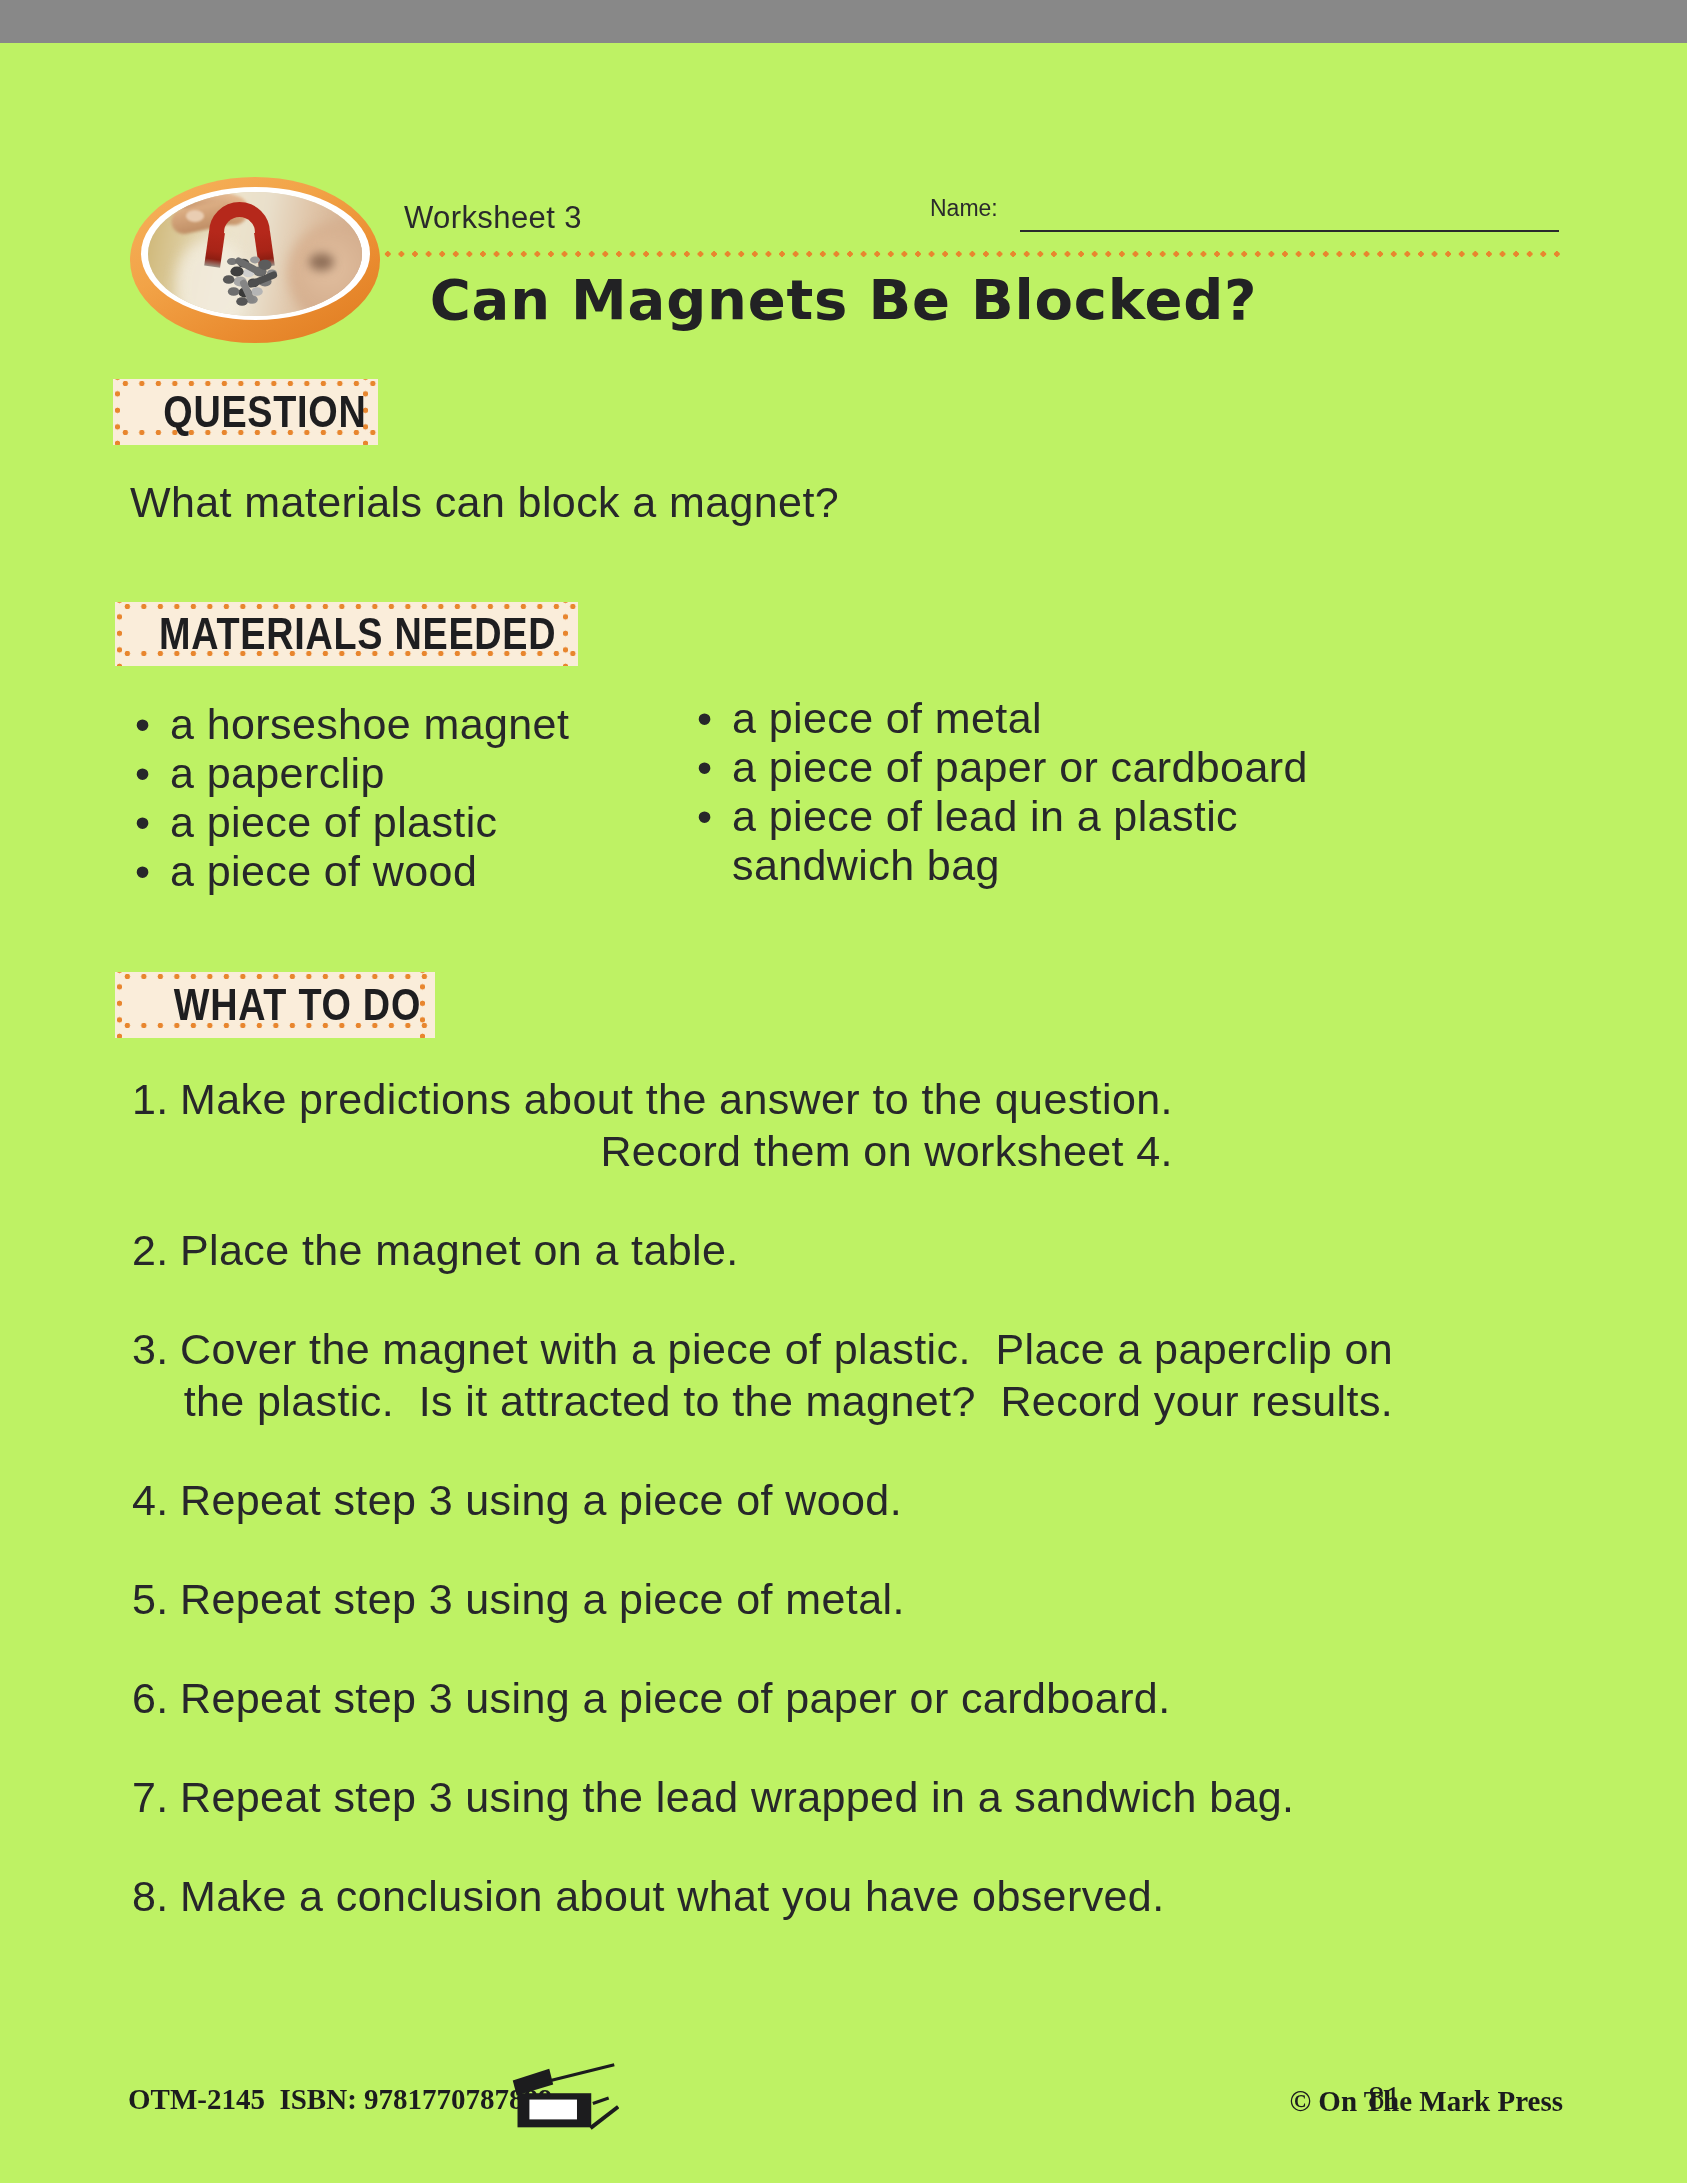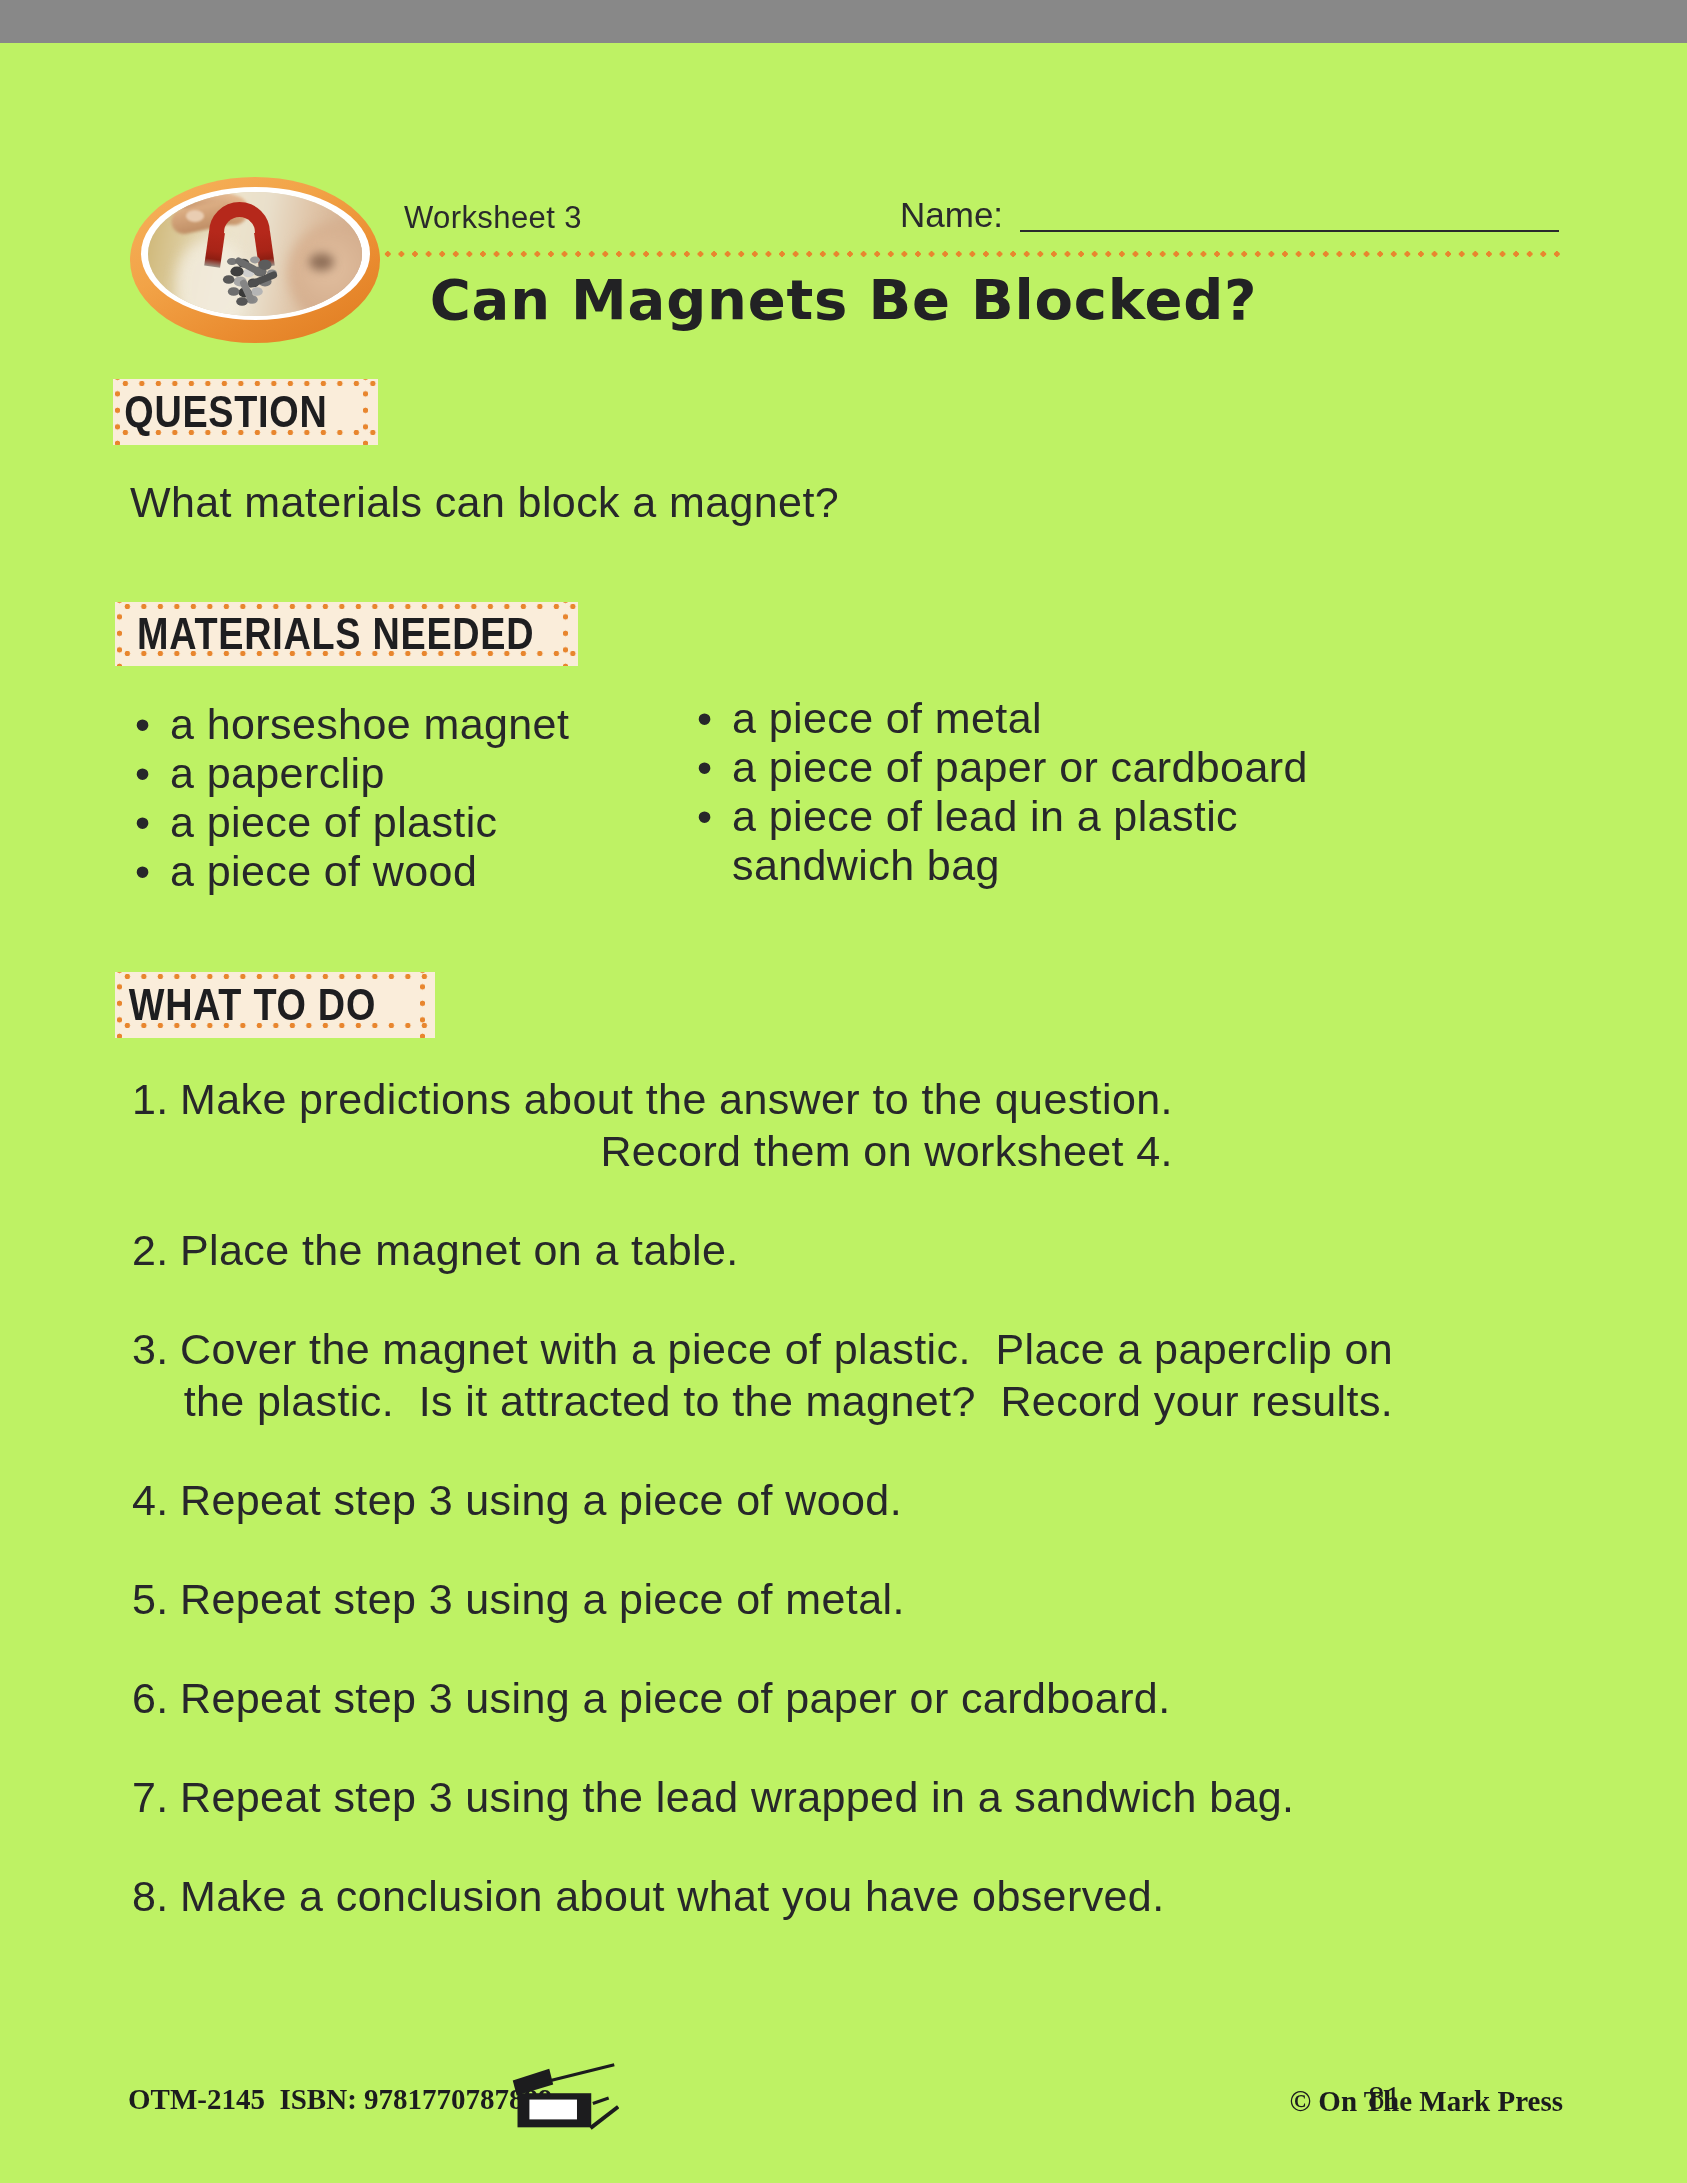--- a/index.html
+++ b/index.html
@@ -34,30 +34,30 @@
     box-shadow:11.5px 1.6px 0 0.8px #4a4a4a,23px -1.6px 0 0 #9a9a9a,33px 3.3px 0 1.6px #5c5c5c,
       5px 10px 0 1.6px #3f3f3f,16.5px 11.5px 0 0.8px #cfcfcf,28px 10px 0 1.6px #6b6b6b,40px 11.5px 0 0 #8d8d8d,
       -3.3px 18px 0 0.8px #585858,8.2px 20px 0 1.6px #a8a8a8,21.4px 21.4px 0 0.8px #444,33px 20px 0 1.6px #777,
       1.6px 30px 0 0.8px #6e6e6e,13px 31px 0 1.6px #393939,25px 30px 0 0.8px #b5b5b5,10px 40px 0 0.8px #555,20px 38px 0 0.8px #8a8a8a;}
   .clip-bar{position:absolute;background:#5d5d5d;border-radius:3.3px;}
   .clip-bar.b1{left:86px;top:71px;width:30px;height:6.6px;transform:rotate(28deg);background:#6c6c6c;}
   .clip-bar.b2{left:99px;top:84px;width:31px;height:7.4px;transform:rotate(-22deg);background:#4e4e4e;}
   .clip-bar.b3{left:87px;top:96px;width:25px;height:6.6px;transform:rotate(65deg);background:#858585;}
 
   .worksheet-label{position:absolute;left:404px;top:157px;font-size:31px;letter-spacing:0.4px;color:#2a2a2c;}
-  .name-label{position:absolute;left:900px;top:152px;font-size:35px;color:#2a2a2c;}
+  .name-label{position:absolute;left:930px;top:152px;font-size:23px;color:#2a2a2c;}
   .name-line{position:absolute;left:1020px;top:161px;width:539px;height:26px;border-bottom:2.5px solid #2a2a2c;}
   .dots-line{position:absolute;left:381px;top:206px;width:1180px;height:10px;
     background-image:radial-gradient(circle,#E8862E 2.6px,transparent 2.9px);
     background-size:13.6px 10px;background-repeat:repeat-x;background-position:0 center;}
   .title{position:absolute;left:316px;top:224px;width:1055px;text-align:center;
     font-family:"DejaVu Sans",sans-serif;font-weight:bold;font-size:56px;color:#222224;letter-spacing:0.8px;}
 
   
-  .badge{position:absolute;background:#FAEDDA;display:flex;align-items:center;justify-content:flex-start;}
+  .badge{position:absolute;background:#FAEDDA;display:flex;align-items:center;justify-content:flex-end;}
   .badge::before{content:"";position:absolute;inset:0;pointer-events:none;
     background-image:
       radial-gradient(circle,#E8862E 2.7px,transparent 3px),
       radial-gradient(circle,#E8862E 2.7px,transparent 3px),
       radial-gradient(circle,#E8862E 2.7px,transparent 3px),
       radial-gradient(circle,#E8862E 2.7px,transparent 3px);
     background-size:16.5px 7.4px,16.5px 7.4px,7.4px 16.5px,7.4px 16.5px;
     background-position:4.1px 0.8px,4.1px calc(100% - 8.2px),0.8px 6.6px,calc(100% - 8.2px) 6.6px;
     background-repeat:repeat-x,repeat-x,repeat-y,repeat-y;}
   .badge .badge-text{font-weight:bold;font-size:42px;color:#1e1e20;letter-spacing:0.8px;

